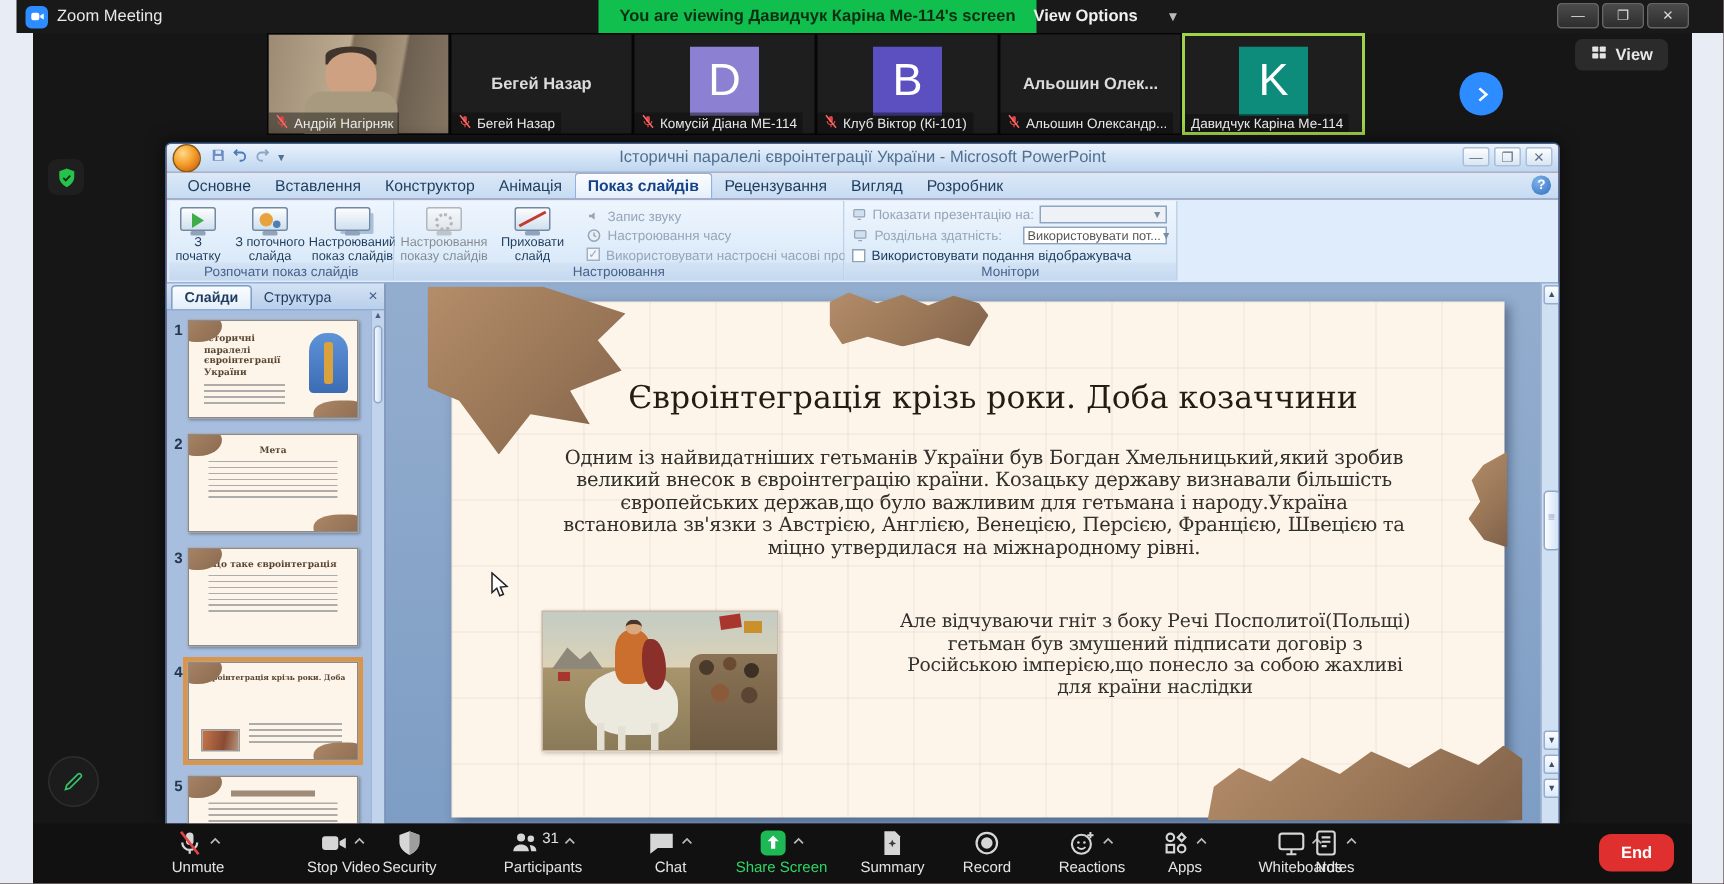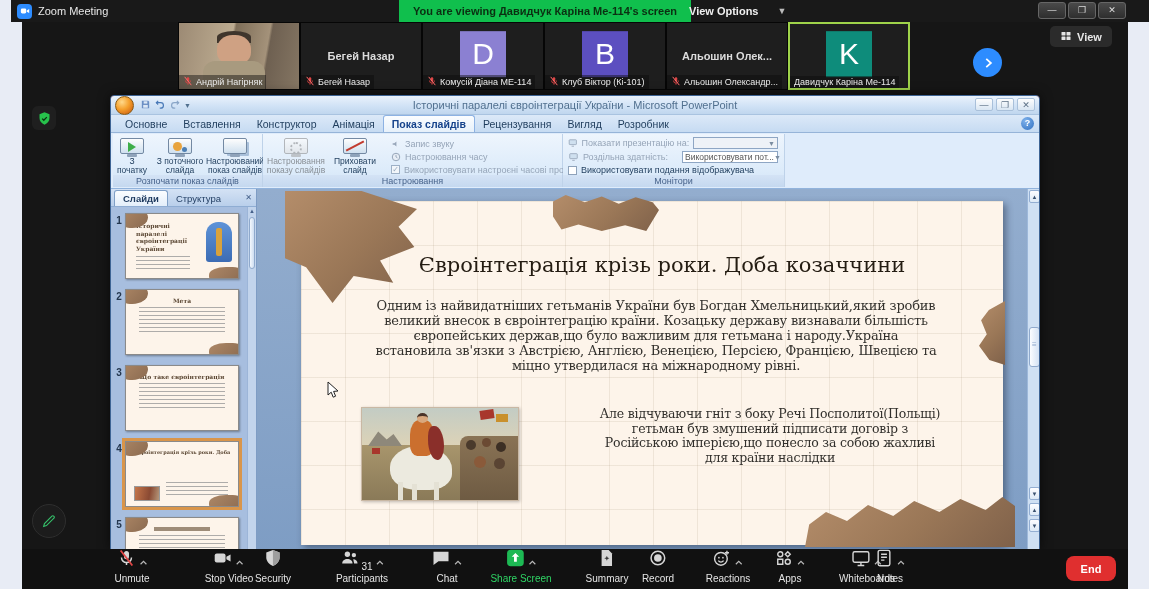--- a/index.html
+++ b/index.html
@@ -170,21 +170,21 @@
   
   .ppt-scroll{position:absolute;left:916px;top:0;width:14px;height:362px;background:#cfe0f3;border-left:1px solid #9db8da;}
   .sc-btn{position:absolute;left:1px;width:11px;height:13px;background:linear-gradient(#fdfdff,#dce9f6);border:1px solid #93aed2;border-radius:2px;
     font-size:6px;color:#39516f;text-align:center;line-height:12px;}
   .sc-thumb{position:absolute;left:1px;top:138px;width:11px;height:40px;background:linear-gradient(90deg,#fbfdff,#d3e2f4);border:1px solid #8fa9cc;border-radius:3px;}
   .sc-thumb:before{content:"≡";position:absolute;left:2px;top:12px;font-size:8px;color:#8fa9cc;}
 
   
   .zoom-toolbar{position:absolute;left:0;bottom:0;width:1106px;height:40px;background:#111111;z-index:40;}
   .tb-item{position:absolute;top:3px;transform:translateX(-50%);display:flex;flex-direction:column;align-items:center;}
-  .tb-top{display:flex;align-items:flex-end;gap:2px;height:20px;}
+  .tb-top{display:flex;align-items:flex-start;gap:2px;height:20px;}
   .tb-label{font-size:10px;color:#e4e4e4;margin-top:1px;white-space:nowrap;}
   .tb-item.accent .tb-label{color:#2fd565;}
   .tb-badge{font-size:10px;color:#e4e4e4;margin-top:2px;}
   .tb-chev{margin-top:1px;}
   .end-btn{position:absolute;right:12px;top:7px;width:50px;height:25px;border-radius:8px;background:#e02f2f;
     color:#fff;font-size:11px;font-weight:bold;display:flex;align-items:center;justify-content:center;}
 </style>
 </head>
 <body>
 
@@ -624,21 +624,21 @@
             <span><svg viewBox="0 0 24 24" width="20" height="20">
                 <rect x="2" y="2" width="20" height="20" rx="4.5" fill="#1db954"></rect>
                 <path d="M12 6l4.5 4.5h-2.8v6h-3.4v-6H7.5z" fill="#fff"></path>
               </svg></span>
             <span class="tb-chev"><svg viewBox="0 0 24 24" width="10" height="10">
                 <path d="M5 15l7-7 7 7" fill="none" stroke="#b9b9b9" stroke-width="2.8"></path>
               </svg></span>
           </div>
           <div class="tb-label">Share Screen</div>
         </div>
-        <div class="tb-item" style="left: 573px; margin-left: 12px;">
+        <div class="tb-item" style="left: 573px;">
           <div class="tb-top">
             <span><svg viewBox="0 0 24 24" width="20" height="20">
                 <path d="M6 2.5h8.5l4 4V21.5H6z" fill="#d6d6d6"></path>
                 <path d="M12.3 9.2l.9 2.2 2.2.9-2.2.9-.9 2.2-.9-2.2-2.2-.9 2.2-.9z" fill="#3a3a3a"></path>
               </svg></span>
           </div>
           <div class="tb-label">Summary</div>
         </div>
         <div class="tb-item" style="left: 636px;">
           <div class="tb-top">

